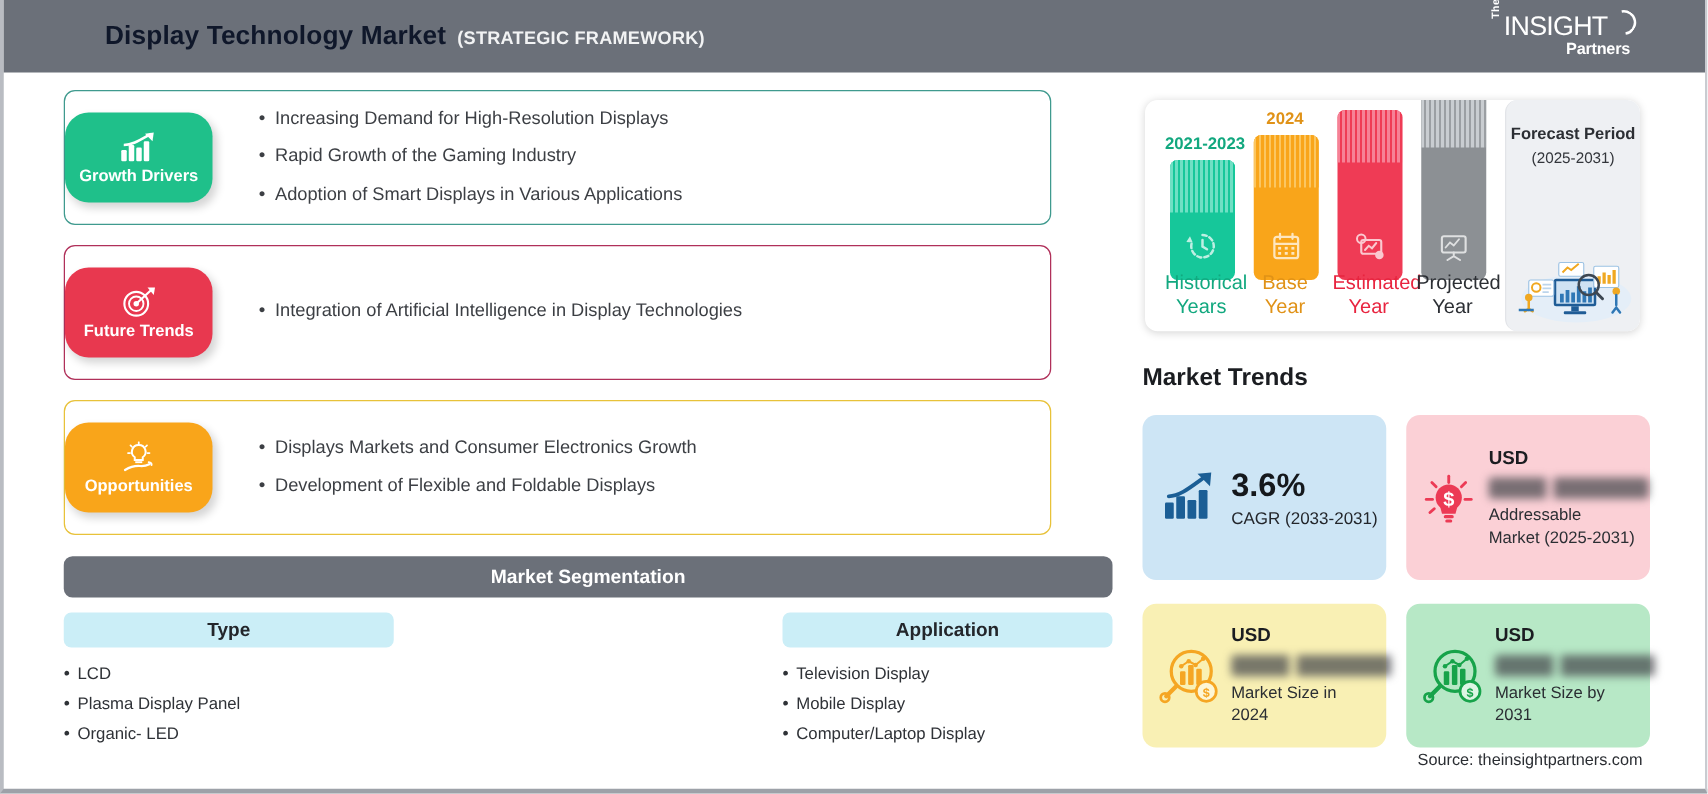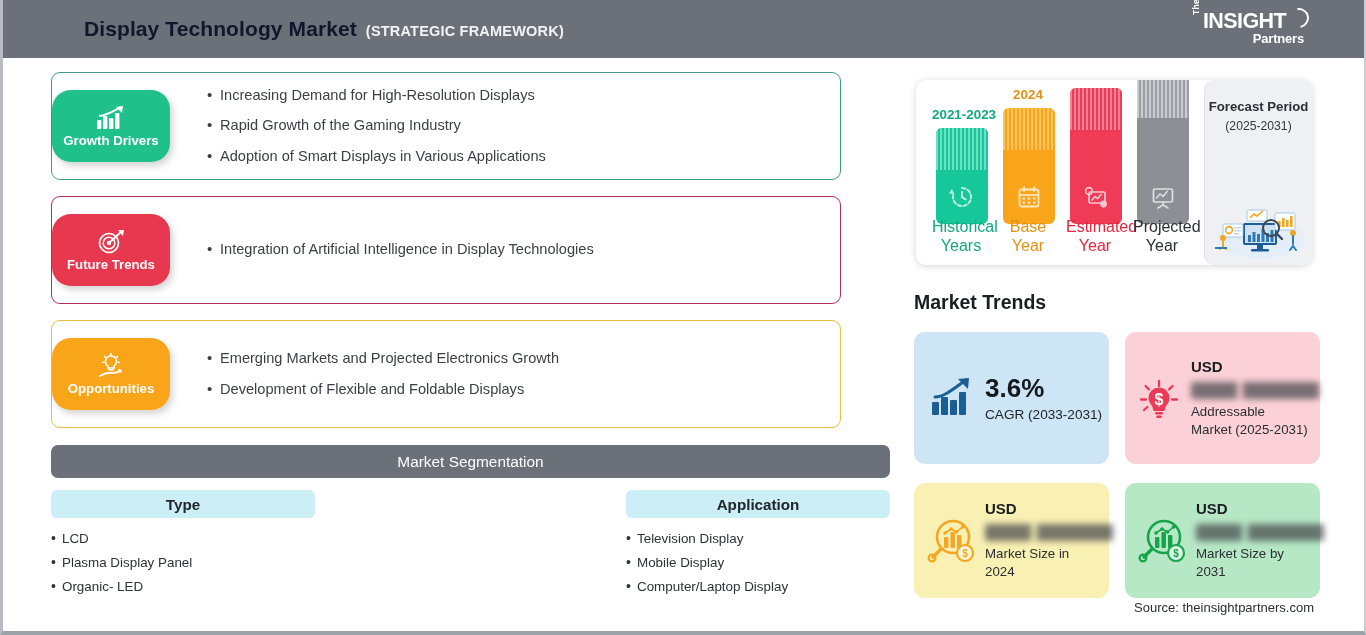--- a/index.html
+++ b/index.html
@@ -46,21 +46,21 @@
     color: #ffffff;
   }
   #logo-the {
     position: absolute; left: 0; top: 7px;
     font-size: 8.5px; font-weight: bold; line-height: 1;
     transform: rotate(-90deg); transform-origin: left top;
     letter-spacing: .3px;
   }
   #logo-insight {
     position: absolute; left: 11px; top: 3px;
-    font-size: 21.5px; font-weight: bold; letter-spacing: -.6px;
+    font-size: 21.5px; font-weight: normal; letter-spacing: -.6px;
     line-height: 1;
   }
   #logo-partners {
     position: absolute; right: 8px; top: 24px;
     font-size: 13px; font-weight: bold; letter-spacing: -.2px;
     line-height: 1;
   }
   #logo-arc {
     position: absolute; right: 3px; top: 0px;
     width: 20px; height: 20px;
@@ -108,21 +108,21 @@
   .badge-icon { width: 34px; height: 26px; }
 
   
   #seg-header {
     position: absolute; left: 48px; top: 445px;
     width: 839px; height: 33px;
     background: #6b7079; border-radius: 7px;
     display: flex; align-items: center; justify-content: center;
   }
   #seg-header span {
-    color: #ffffff; font-size: 15.4px; font-weight: normal;
+    color: #ffffff; font-size: 15.4px; font-weight: bold;
   }
   .seg-col { position: absolute; top: 490px; width: 264px; }
   .seg-col-head {
     height: 28px; background: #cbeef7; border-radius: 6px;
     display: flex; align-items: center; justify-content: center;
   }
   .seg-col-head span { font-size: 15.2px; font-weight: bold; color: #23262b; }
   .seg-list { margin-top: 13px; }
   .seg-list li {
     list-style: none; font-size: 13.4px; color: #2f3237;
@@ -262,21 +262,21 @@
       <circle cx="15" cy="14" r="5.8" fill="none" stroke="#fff" stroke-width="1.5"></circle>
       <circle cx="15" cy="14" r="2.2" fill="#fff"></circle>
       <path d="M15 14 L27 3" stroke="#fff" stroke-width="1.8"></path>
       <path d="M24 1 L30 1 L29 7 Z" fill="#fff"></path>
     </svg>
     <span class="badge-label">Future Trends</span>
   </div>
 
   <div class="strat-box" style="top:320px; height:108px; border-color:#e8c23a;">
     <ul class="strat-bullets">
-      <li>Emerging Markets and Projected Electronics Growth</li>
+      <li>Displays Markets and Consumer Electronics Growth</li>
       <li>Development of Flexible and Foldable Displays</li>
     </ul>
   </div>
   <div class="badge" style="left:49px; top:338px; background:#f9a51a;">
     <svg class="badge-icon" viewBox="0 0 34 26">
       <path d="M17 3 a5.4 5.4 0 0 1 3.2 9.8 l0 2.2 l-6.4 0 l0 -2.2 A5.4 5.4 0 0 1 17 3 Z" fill="none" stroke="#fff" stroke-width="1.6"></path>
       <rect x="14.2" y="16" width="5.6" height="1.5" fill="#fff"></rect>
       <g stroke="#fff" stroke-width="1.4" stroke-linecap="round">
         <path d="M17 .6 v1.6"></path>
           <path d="M10.4 3.3 l1.1 1.1"></path>

